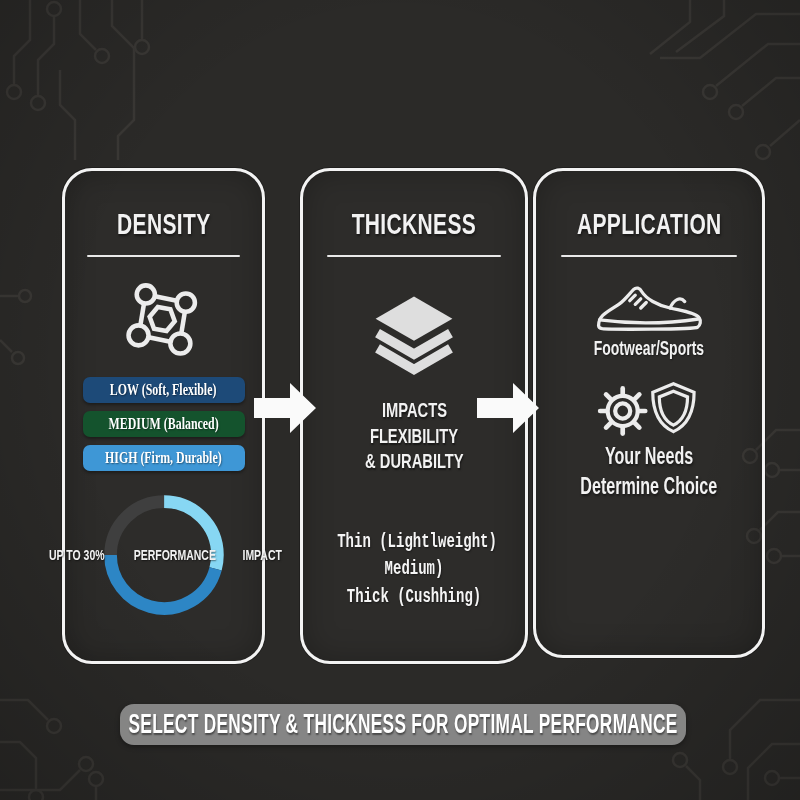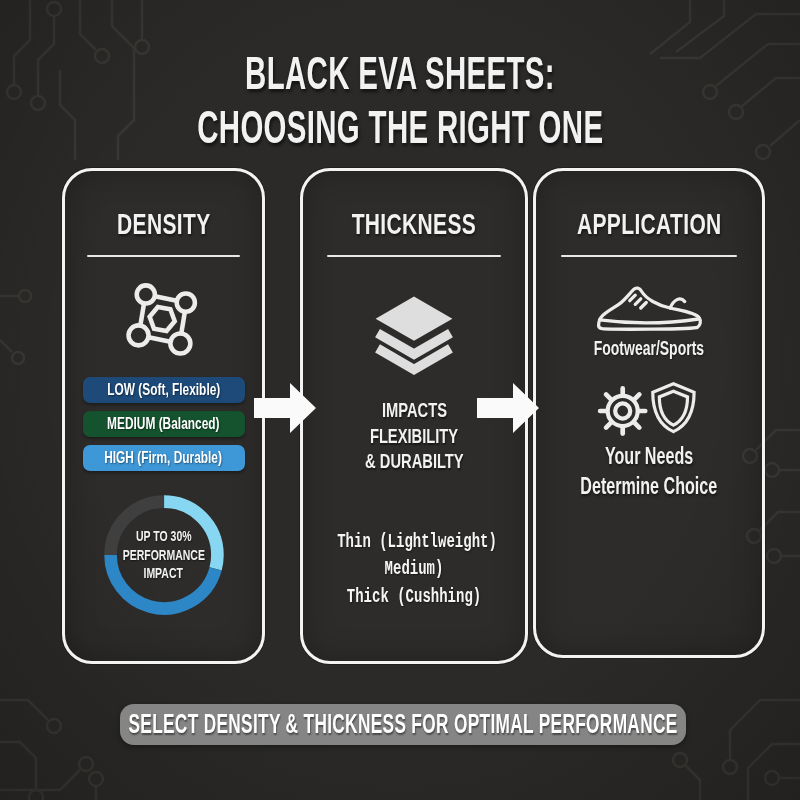--- a/index.html
+++ b/index.html
@@ -30,31 +30,31 @@
   .panel-header{margin-top:36px;text-align:center;font-weight:bold;font-size:30px;
     letter-spacing:0.5px;text-shadow:1px 2px 3px rgba(0,0,0,0.5);}
   .panel-rule{height:2px;background:#e9e9e9;margin:14px auto 0;width:78%;border-radius:1px;}
 
   .icon-wrap{display:flex;justify-content:center;align-items:center;}
   .mol-wrap{margin-top:20px;height:84px;}
   .layers-wrap{margin-top:32px;height:92px;}
   .shoe-wrap{margin-top:22px;height:58px;}
   .gearshield-wrap{margin-top:20px;height:62px;}
 
-  .pills{margin-top:16px;display:flex;flex-direction:column;align-items:center;gap:8px;}
+  .pills{margin-top:16px;display:flex;flex-direction:column;align-items:center;gap:8px;font-family:Liberation Serif, serif;}
   .pill{width:162px;height:26px;border-radius:7px;display:flex;justify-content:center;align-items:center;
     font-weight:bold;font-size:17px;color:#ffffff;text-shadow:1px 1px 2px rgba(0,0,0,0.45);
     box-shadow:0 2px 3px rgba(0,0,0,0.35);}
   .pill-0{background:#1d4a78;}
   .pill-1{background:#14532d;}
   .pill-2{background:#3e97d6;}
 
   .donut-box{position:relative;width:136px;height:136px;margin:16px auto 0;}
   .donut-box svg{position:absolute;inset:0;}
-  .donut-label{position:absolute;inset:0;display:flex;flex-direction:column;justify-content:center;
+  .donut-label{position:absolute;inset:0;display:flex;justify-content:center;
     align-items:center;text-align:center;font-weight:bold;font-size:15px;line-height:1.25;
     text-shadow:1px 1px 2px rgba(0,0,0,0.5);}
 
   .impacts{margin-top:16px;text-align:center;font-weight:bold;font-size:21px;line-height:1.22;
     text-shadow:1px 2px 2px rgba(0,0,0,0.5);}
   .thick-options{margin-top:54px;text-align:center;font-weight:bold;font-size:20px;line-height:1.38;
     color:#f5f5f5;text-shadow:1px 1px 2px rgba(0,0,0,0.45);font-family:Liberation Mono, monospace;}
 
   .app-caption{text-align:center;font-weight:bold;font-size:20px;
     text-shadow:1px 1px 2px rgba(0,0,0,0.45);}
@@ -128,24 +128,20 @@
     <path d="M800,700 L760,700 L730,730 V760"></path>
       <circle cx="730" cy="767" r="7"></circle>
     <path d="M800,744 L772,744 L748,768 V800"></path>
     <path d="M800,778 L780,778"></path>
       <circle cx="772" cy="778" r="7"></circle>
     <path d="M700,800 V780 L686,766"></path>
       <circle cx="680" cy="760" r="7"></circle>
   </svg>
   <div class="vignette"></div>
 
-  <div class="title">
-    <span class="cond">BLACK EVA SHEETS:</span><br>
-    <span class="cond">CHOOSING THE RIGHT ONE</span>
-  </div>
 
   <div class="panel panel-1">
     <div class="panel-header">
       <span class="cond2">DENSITY</span>
     </div>
     <div class="panel-rule"></div>
 
     <div class="icon-wrap mol-wrap">
       <svg width="92" height="80" viewBox="0 0 100 88" fill="none" stroke="#ececec" stroke-width="5">
         <path d="M40,19 L64,24"></path>

